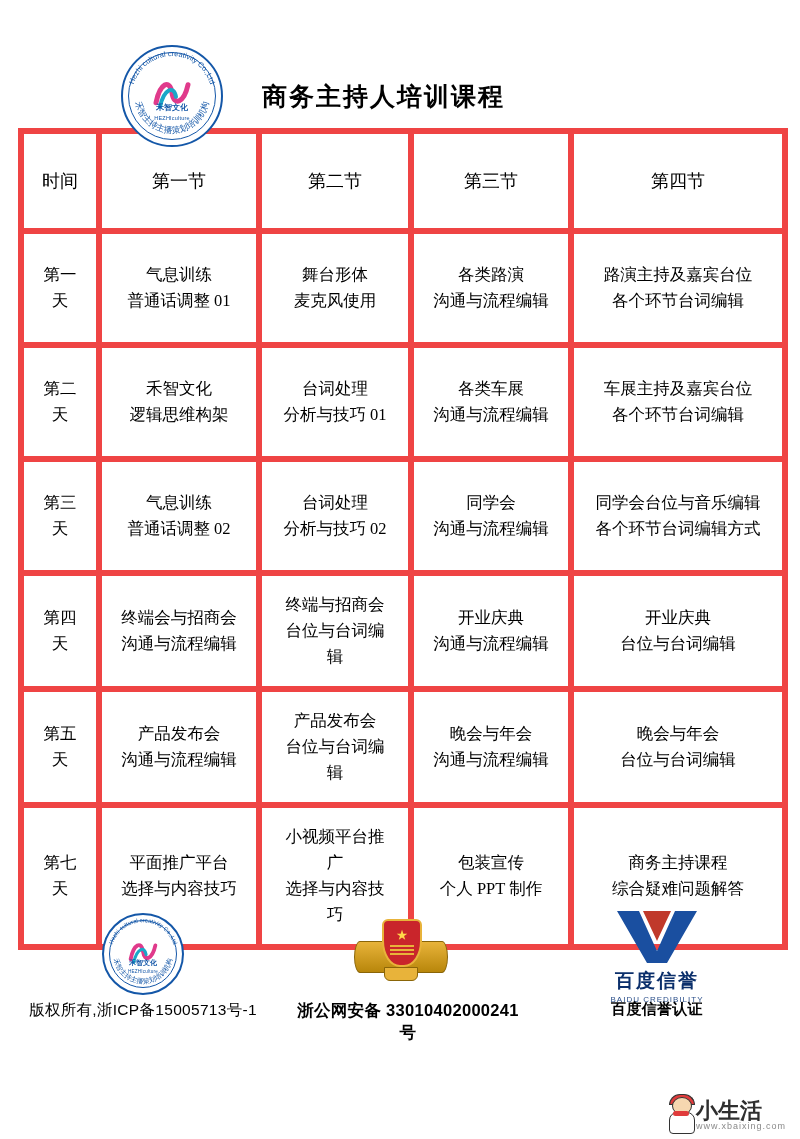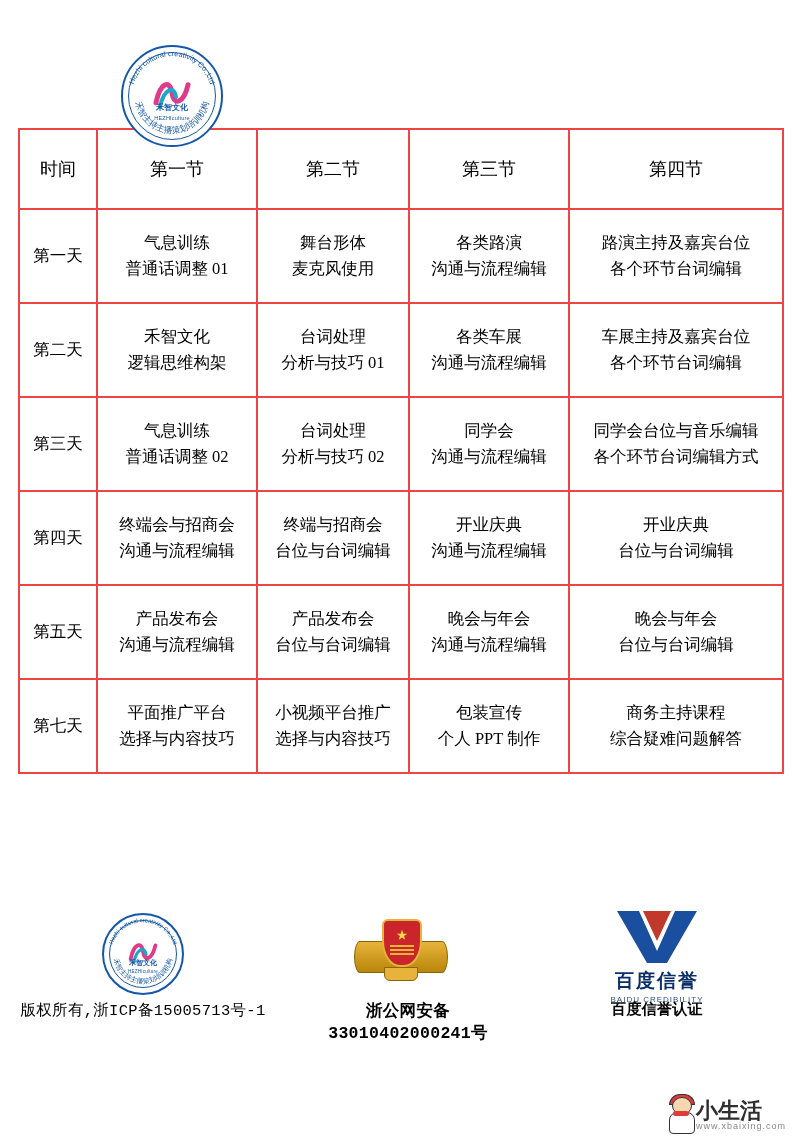--- a/index.html
+++ b/index.html
@@ -94,25 +94,25 @@
   
   .schedule-wrap {
     padding: 8px 18px 0 18px;
   }
   table.schedule {
     width: 764px;
     border-collapse: collapse;
     table-layout: fixed;
   }
   table.schedule th, table.schedule td {
-    border: 2px solid #ef4444;
+    border: 6px solid #ef4444;
     text-align: center;
     vertical-align: middle;
     font-size: 16.5px;
-    padding: 8px;
+    padding: 16px;
   }
   table.schedule thead th {
     height: 62px;
     font-weight: normal;
     font-size: 18px;
   }
   table.schedule tbody td {
     height: 76px;
     line-height: 26px;
   }
@@ -142,21 +142,21 @@
     text-align: center;
   }
   .footer-col .badge-area {
     height: 92px;
     display: flex;
     align-items: center;
     justify-content: center;
   }
   .footer-col .cap {
     font-size: 15.5px;
-    font-family: Liberation Mono, monospace;
+    font-family: Liberation Sans, sans-serif;
     letter-spacing: .3px;
   }
   .footer-col .cap.bold {
     font-weight: bold;
     font-size: 16.5px;
     margin-left: 16px;
   }
   .footer-col .cap.small {
     font-size: 15px;
     font-weight: bold;
@@ -311,20 +311,21 @@
       <svg class="mark" viewBox="0 0 44 40">
         <path d="M6 30 C10 10, 20 6, 22 20 C24 34, 34 30, 38 12" stroke="#e03a8b" stroke-width="5" fill="none" stroke-linecap="round"></path>
         <path d="M10 34 C14 16, 24 12, 26 24" stroke="#1aa7c8" stroke-width="4" fill="none" stroke-linecap="round"></path>
       </svg>
       <div class="brand">
         <div>禾智文化</div>
         <div class="en">HEZHIculture</div>
       </div>
     </div>
   </div>
+  <div class="doc-title">商务主持人培训课程</div>
 </div>
 
 <div class="schedule-wrap">
   <table class="schedule">
     <colgroup>
       <col class="col-time">
         <col class="col-s1">
         <col class="col-s2">
         <col class="col-s3">
         <col class="col-s4">

